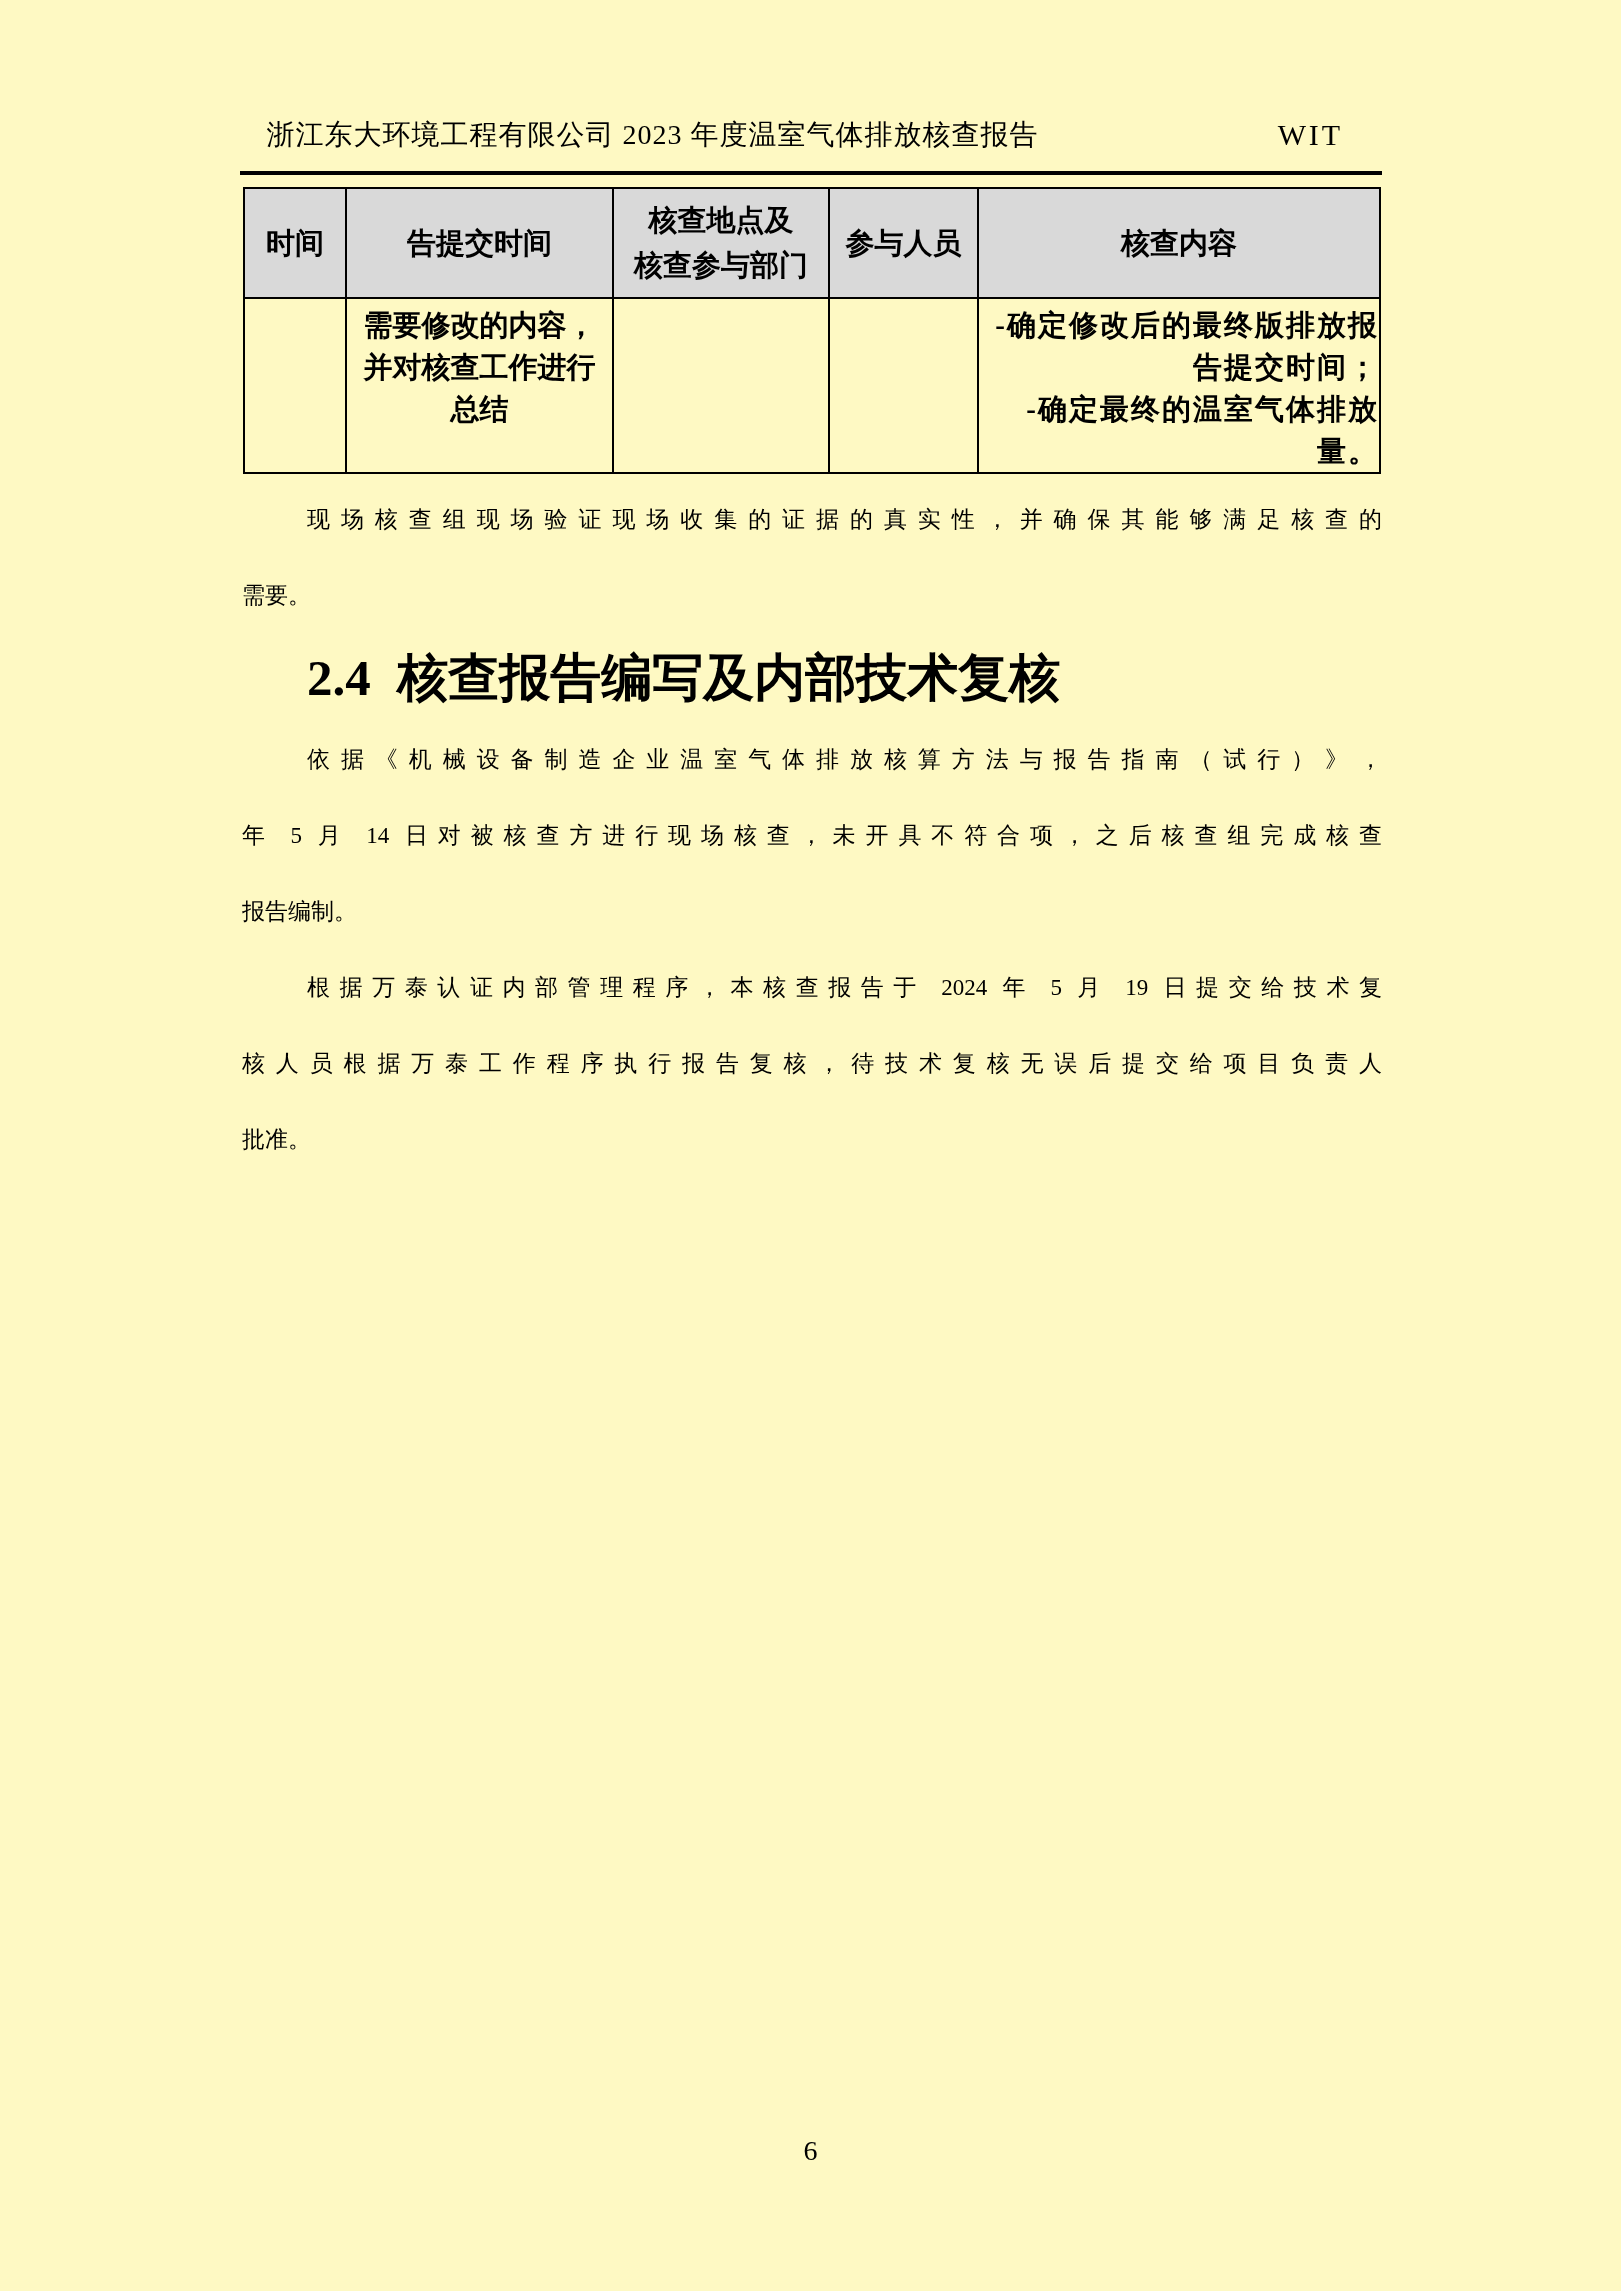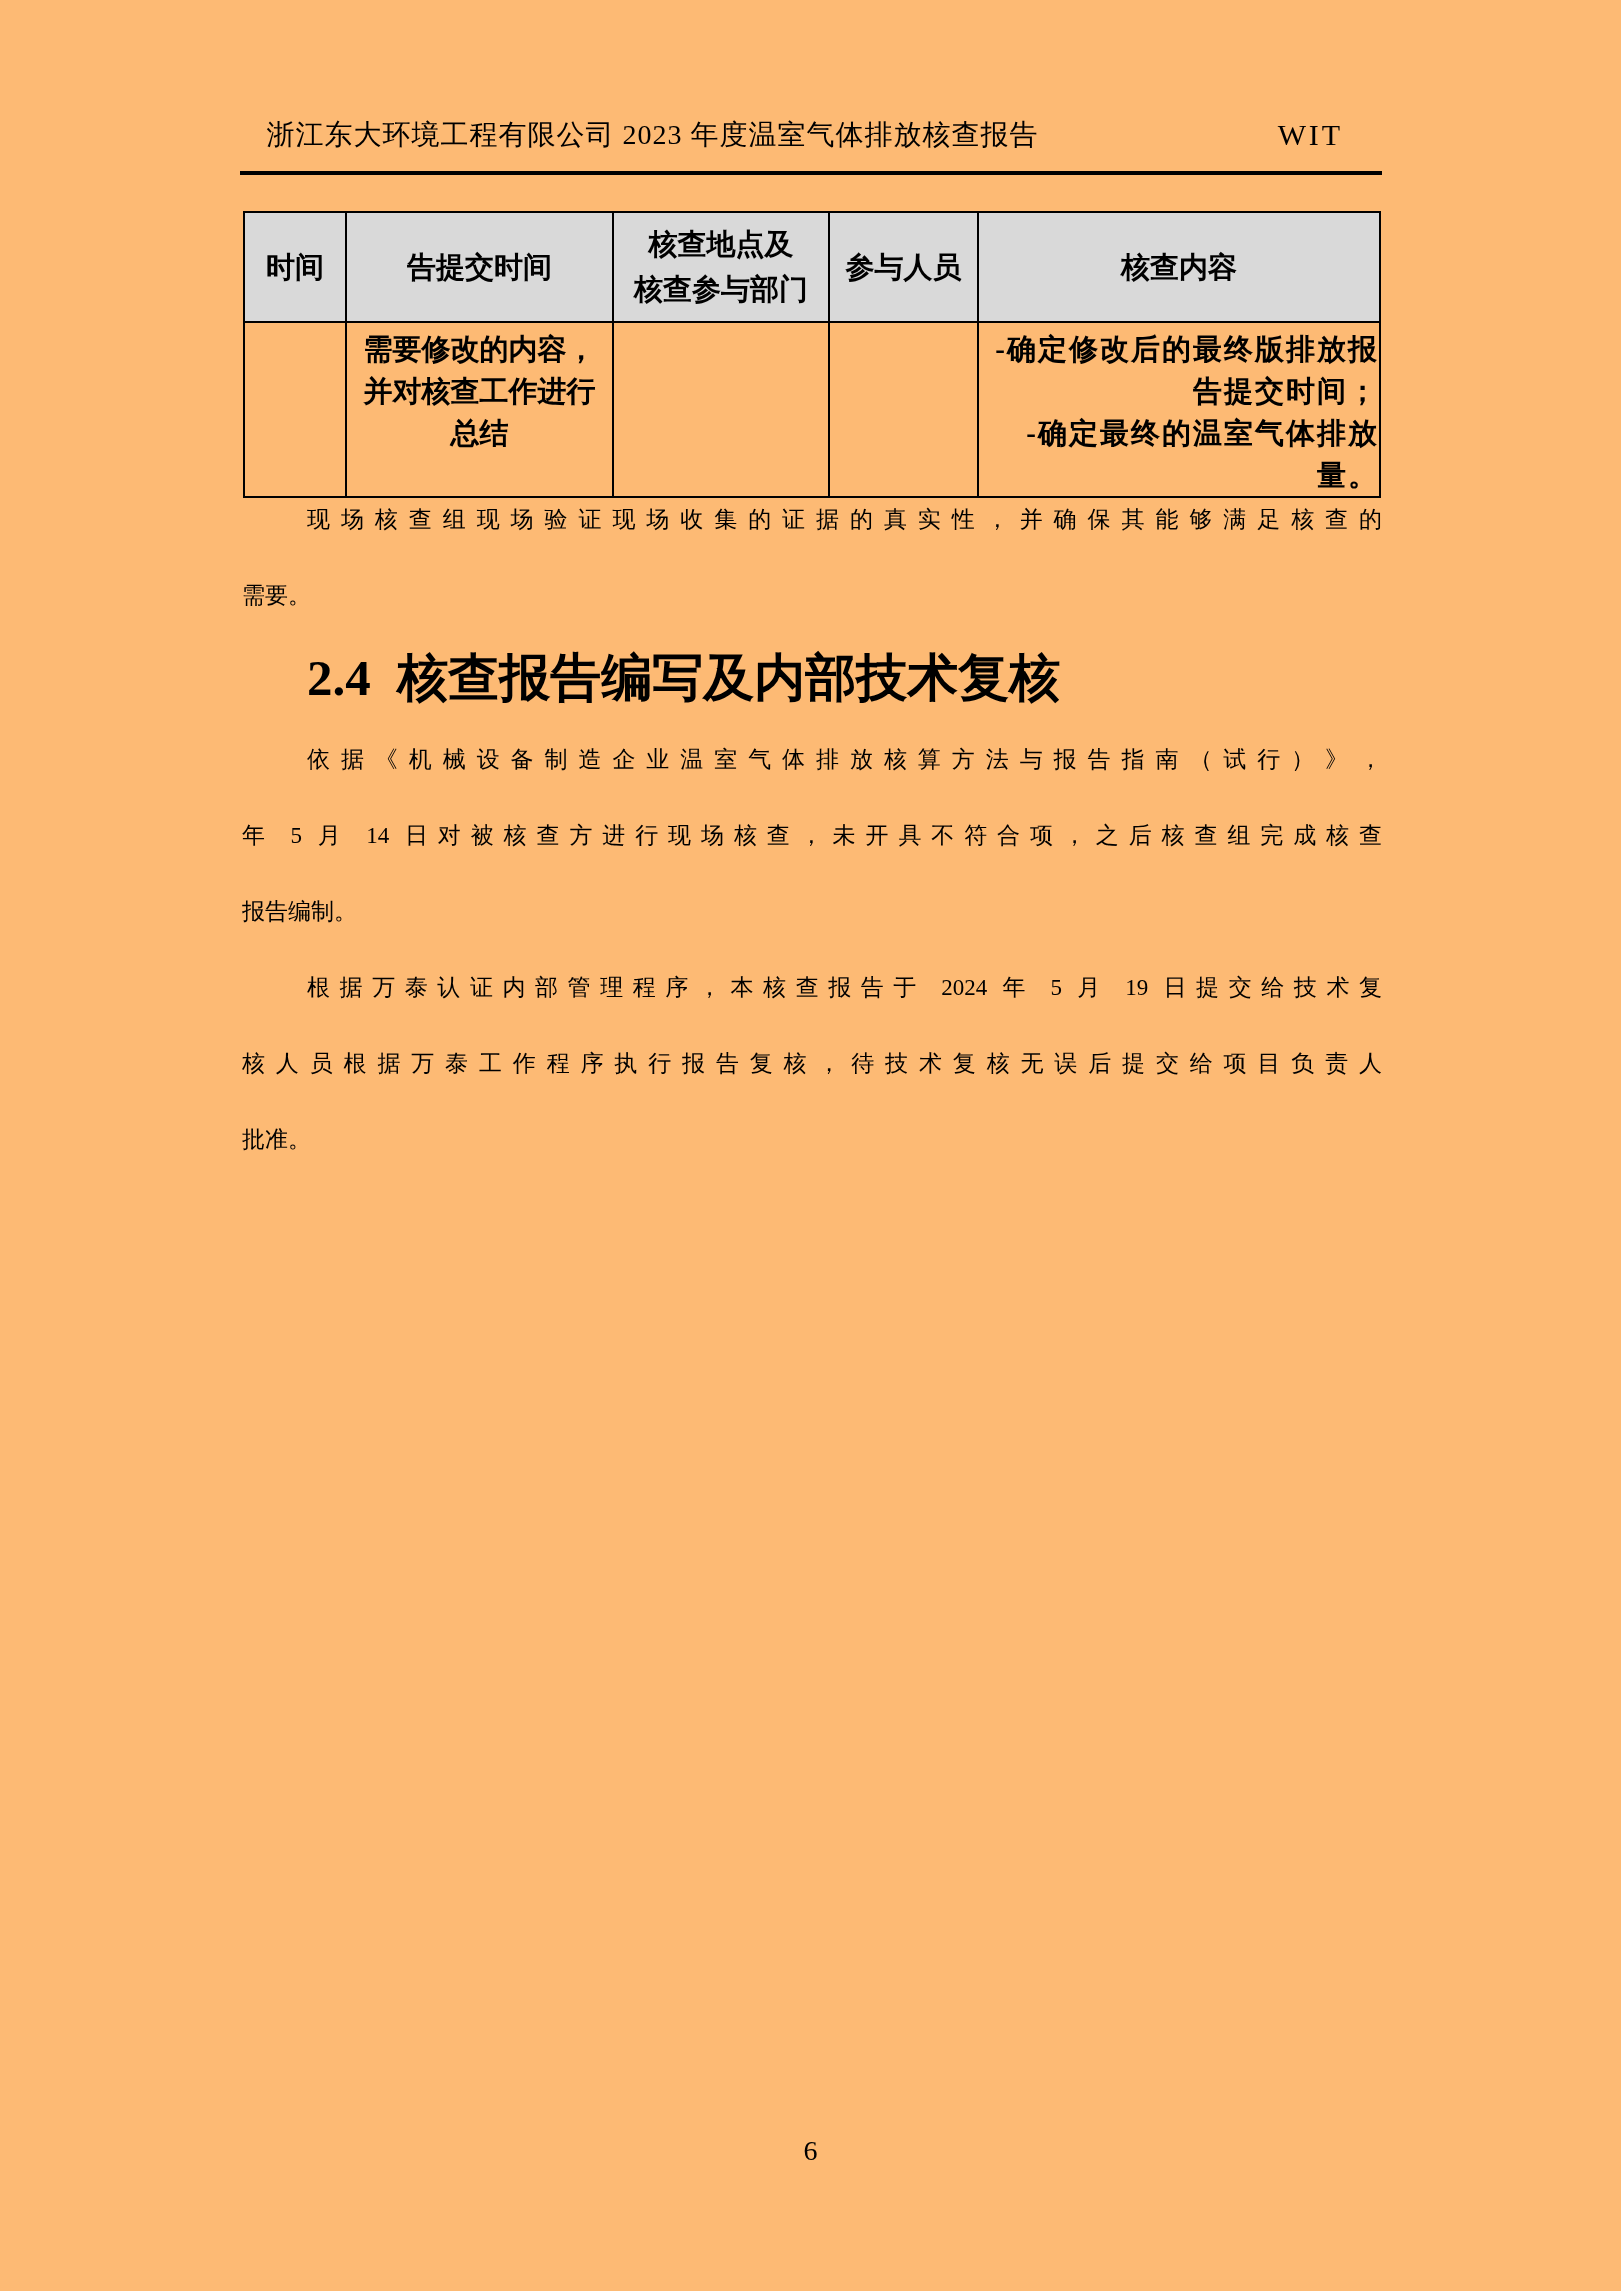--- a/index.html
+++ b/index.html
@@ -1,20 +1,20 @@
 <!DOCTYPE html>
 <html><head>
 <meta charset="utf-8">
 <style>
   html,body{margin:0;padding:0;background:#ffffff;}
   .page{
     position:relative;
     width:1621px;
     height:2292px;
-    background:#fdba74;
+    background:#fef9c3;
     color:#000;
     font-family:"Liberation Serif","DejaVu Serif",serif;
     overflow:hidden;
   }
   
   .doc-header{
     position:absolute;
     left:242px; top:116px;
     width:1140px;
     display:flex;
@@ -37,21 +37,21 @@
   }
   .header-rule{
     position:absolute;
     left:240px; top:171px;
     width:1142px; height:3.9px;
     background:#000;
   }
   
   .vtable{
     position:absolute;
-    left:243px; top:211px;
+    left:243px; top:187px;
     width:1135px;
     border-collapse:collapse;
     table-layout:fixed;
     border:2.9px solid #000;
   }
   .vtable th,.vtable td{
     border:2px solid #000;
     padding:0;
     overflow:hidden;
   }

